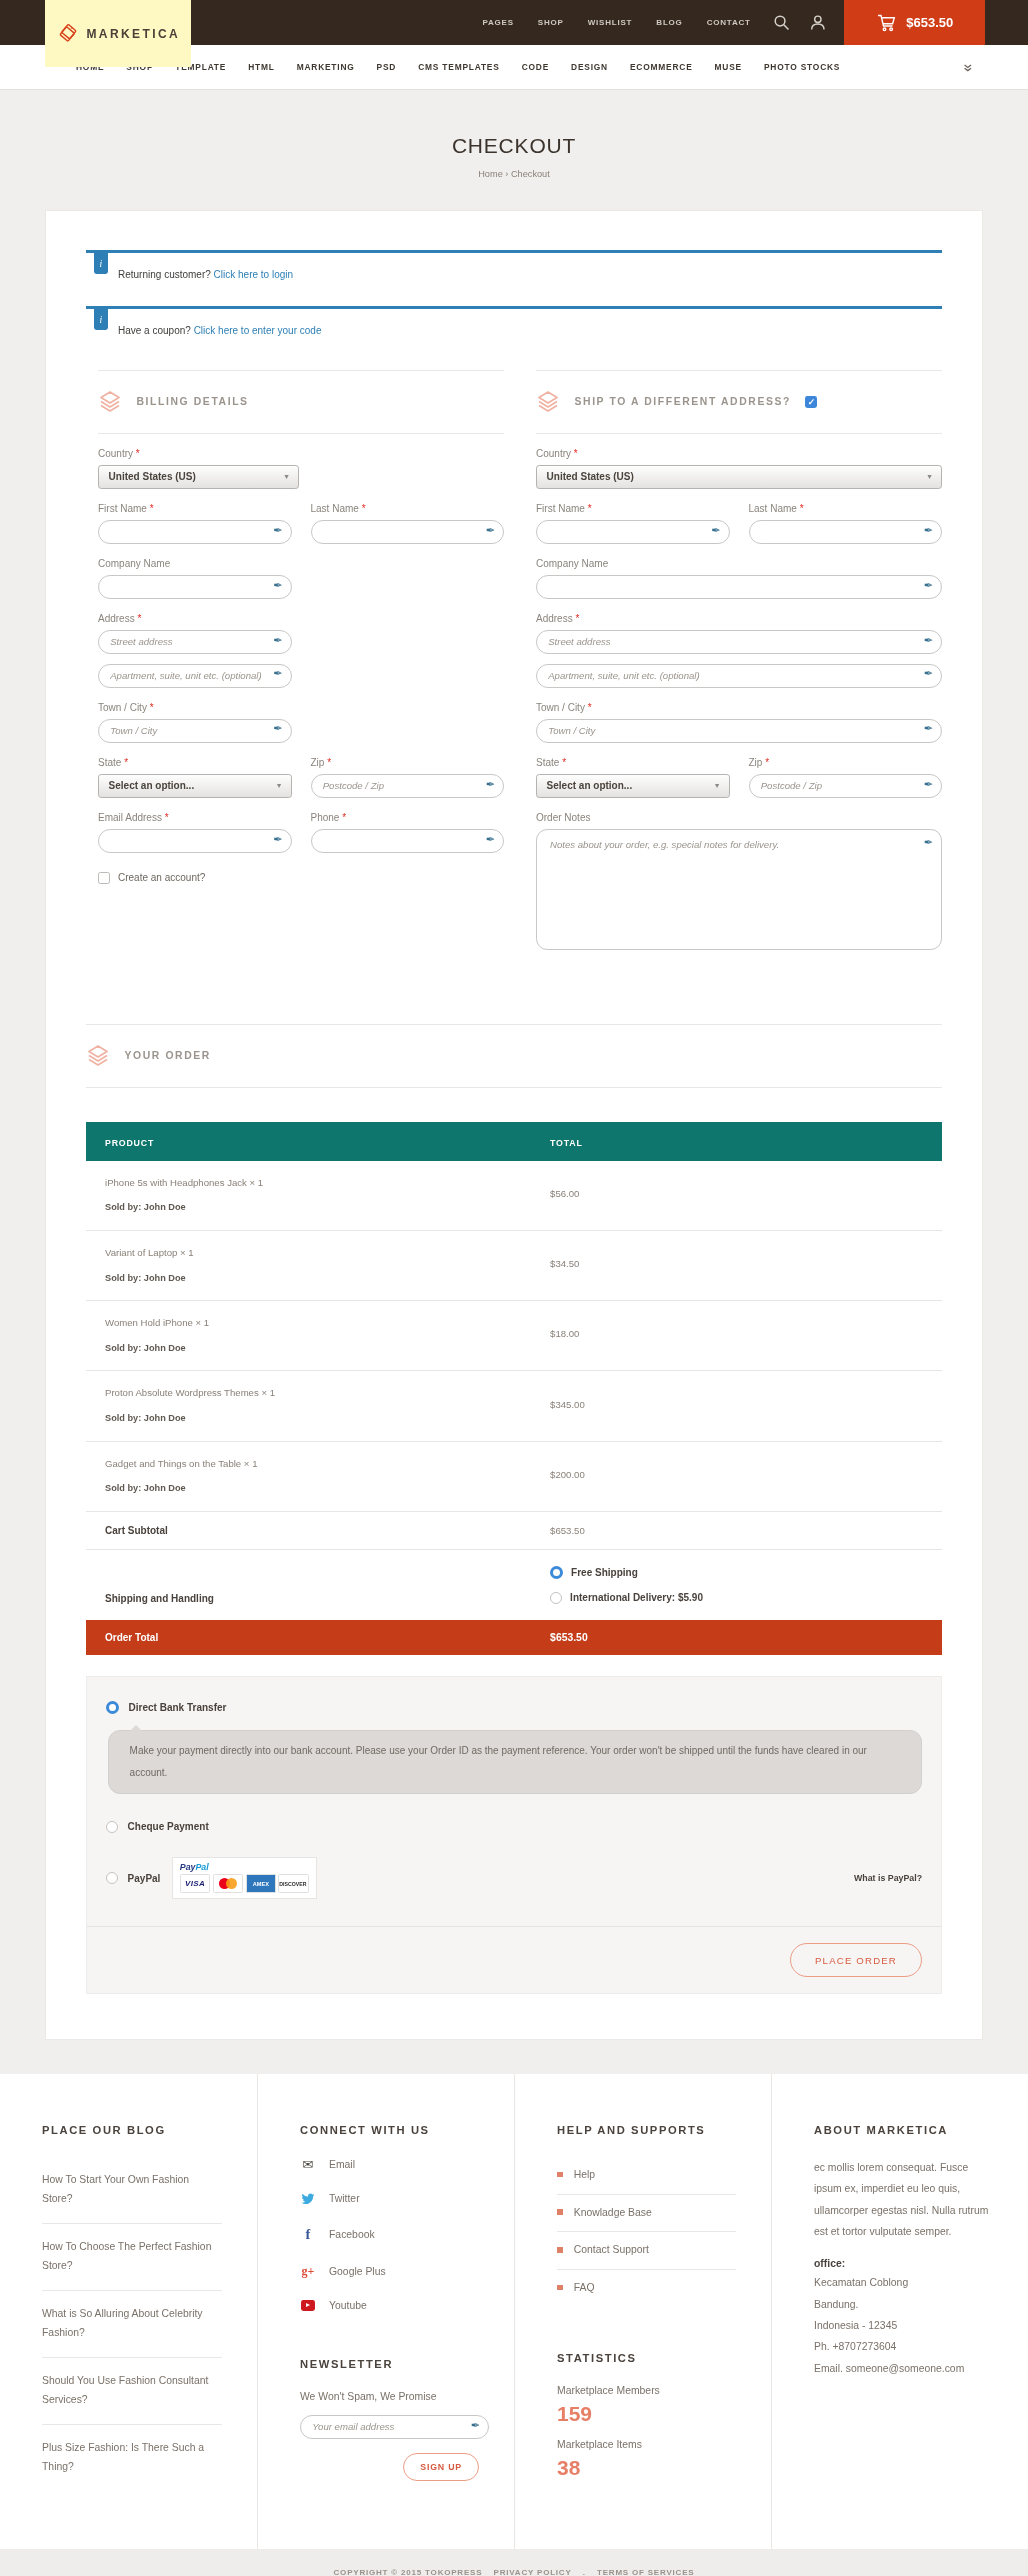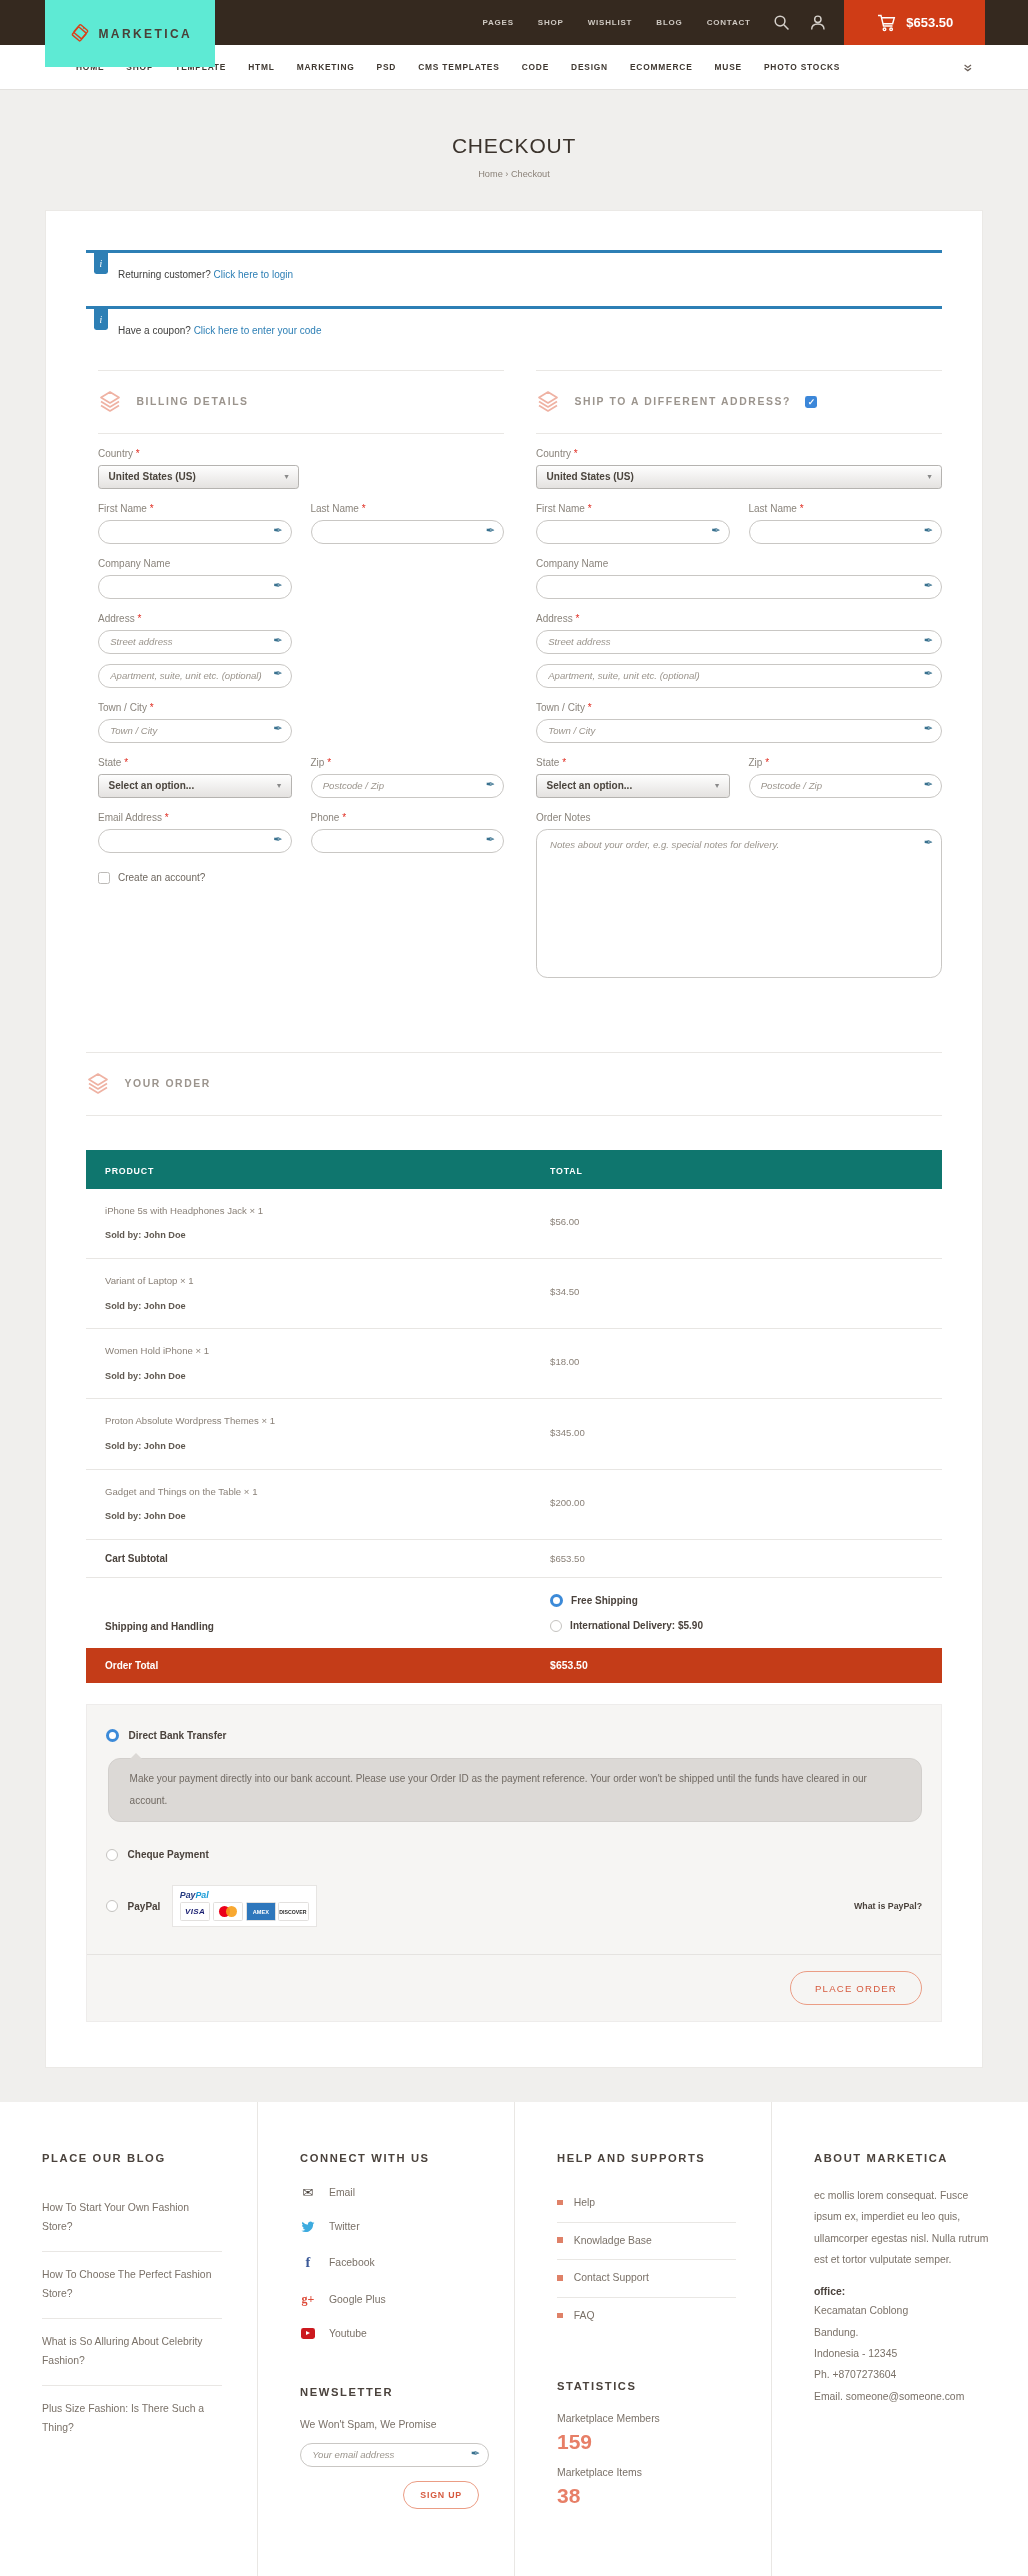--- a/index.html
+++ b/index.html
@@ -1,21 +1,21 @@
 <!DOCTYPE html>
 <html style="font-size:13px"><head>
 <meta charset="utf-8">
 <style>
   * { margin:0; padding:0; box-sizing:border-box; }
   body { width:1028px; background:#f0efed; font-family:"Liberation Sans", sans-serif; color:#6e675f; }
   a { text-decoration:none; }
 
   
   .hdr { position:relative; height:45px; background:#35291f; }
-  .logo-box { position:absolute; left:45px; top:0; width:170px; height:67px; background:#5eead4; z-index:5;
+  .logo-box { position:absolute; left:45px; top:0; width:146px; height:67px; background:#fef9c3; z-index:5;
               display:flex; align-items:center; justify-content:center; gap:8px; }
   .logo-text { font-size:12px; font-weight:bold; letter-spacing:2.4px; color:#4a4038; }
   .hdr-right { position:absolute; right:0; top:0; height:45px; display:flex; align-items:center; }
   .topnav { display:flex; gap:24px; margin-right:22.5px; }
   .topnav a { color:#cfc9c2; font-size:8px; font-weight:bold; letter-spacing:0.8px; }
   .hicon { margin-right:17.7px; cursor:pointer; display:flex; align-items:center; }
   .cartblock { width:141px; height:45px; background:#cf3c16; display:flex; align-items:center; justify-content:center; gap:9.6px; margin-right:43px; cursor:pointer; }
   .cart-total { color:#fff; font-size:13px; font-weight:bold; }
 
   
@@ -43,21 +43,21 @@
 
   .sec-head { display:flex; align-items:center; gap:14.5px; padding:19px 0; border-top:0.8px solid #e9e7e4; border-bottom:0.8px solid #e9e7e4; }
   .sec-head h3 { font-size:10.4px; font-weight:bold; letter-spacing:1.6px; color:#9b948d; }
 
   label.flabel { display:block; font-size:10px; color:#8a847c; margin:14.5px 0 5.6px; }
   .req { color:#e02b20; }
   .frow { display:flex; gap:19px; }
   .fcol { flex:1; min-width:0; }
   .inp { position:relative; }
   .inp input, .inp textarea { width:100%; border:0.8px solid #c9c7c4; border-radius:13px; height:24px; padding:0 26px 0 11.2px; font-size:9.6px; color:#555; font-family:"Liberation Sans", sans-serif; outline:none; background:#fff; }
-  .inp textarea { height:149px; border-radius:11.2px; padding:9.6px 26px 8px 13px; resize:none; }
+  .inp textarea { height:121px; border-radius:11.2px; padding:9.6px 26px 8px 13px; resize:none; }
   .inp input::placeholder, .inp textarea::placeholder { font-style:italic; color:#9a948c; }
   .pen { position:absolute; right:8.8px; top:4.8px; color:#39718f; font-size:11.2px; line-height:1; pointer-events:none; }
   .inp.area .pen { top:8px; }
   .sel { height:24px; border:0.8px solid #b5b3b0; border-radius:3.2px; background:linear-gradient(#fefefe,#e4e2e0);
          display:flex; align-items:center; justify-content:space-between; padding:0 8px 0 9.6px;
          font-size:10px; font-weight:bold; color:#4a443d; cursor:pointer; }
   .sel .caret { color:#8a8a8a; font-size:7.2px; }
   .w-half { width:201px; }
   .checkline { display:flex; align-items:center; gap:8px; margin-top:19px; font-size:10px; color:#6e675f; cursor:pointer; }
   .cb { width:12px; height:12px; border:0.8px solid #bdbbb8; border-radius:2.4px; background:#fff; }
@@ -519,20 +519,21 @@
   </div>
 </div>
 
 <div class="foot">
   <div class="fcol4">
     <div class="fhead">PLACE OUR BLOG</div>
     <div class="bloglist">
       <a href="#">How To Start Your Own Fashion Store?</a>
       <a href="#">How To Choose The Perfect Fashion Store?</a>
       <a href="#">What is So Alluring About Celebrity Fashion?</a>
+      <a href="#">Should You Use Fashion Consultant Services?</a>
       <a href="#">Plus Size Fashion: Is There Such a Thing?</a>
     </div>
   </div>
 
   <div class="fcol4">
     <div class="fhead">CONNECT WITH US</div>
     <div class="conn">
       <a href="#">
           <span class="cic ic-mail">✉</span>
           <span>Email</span>

